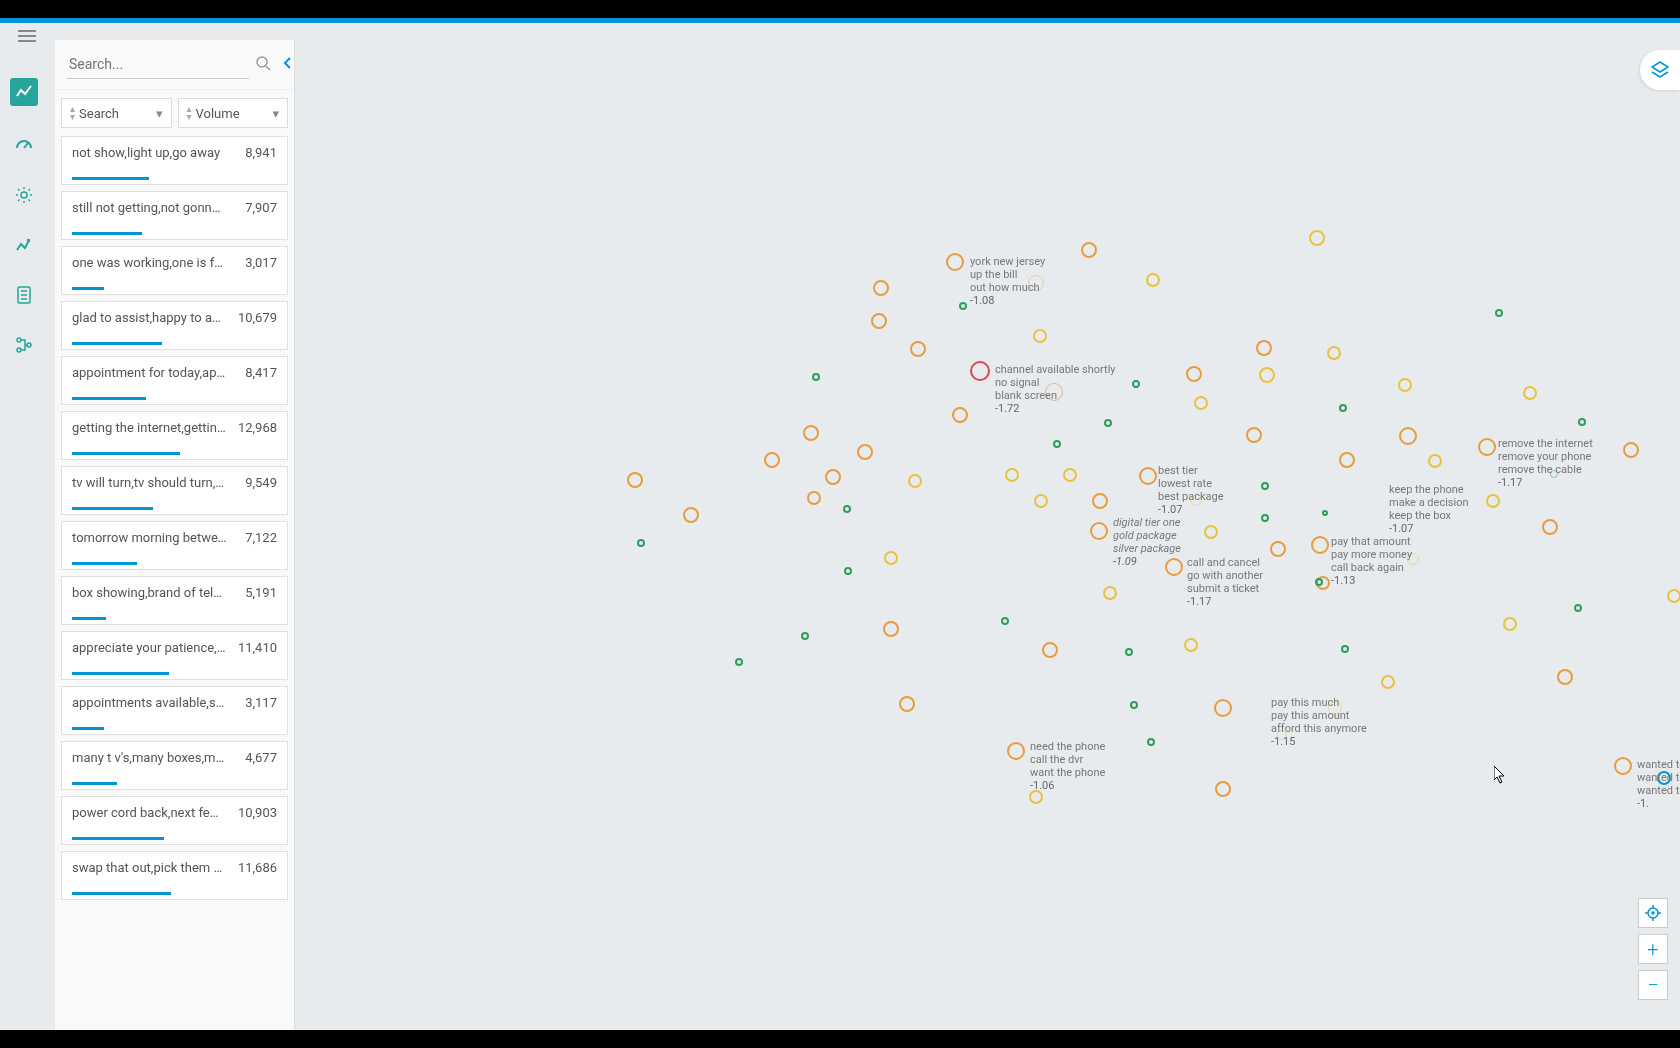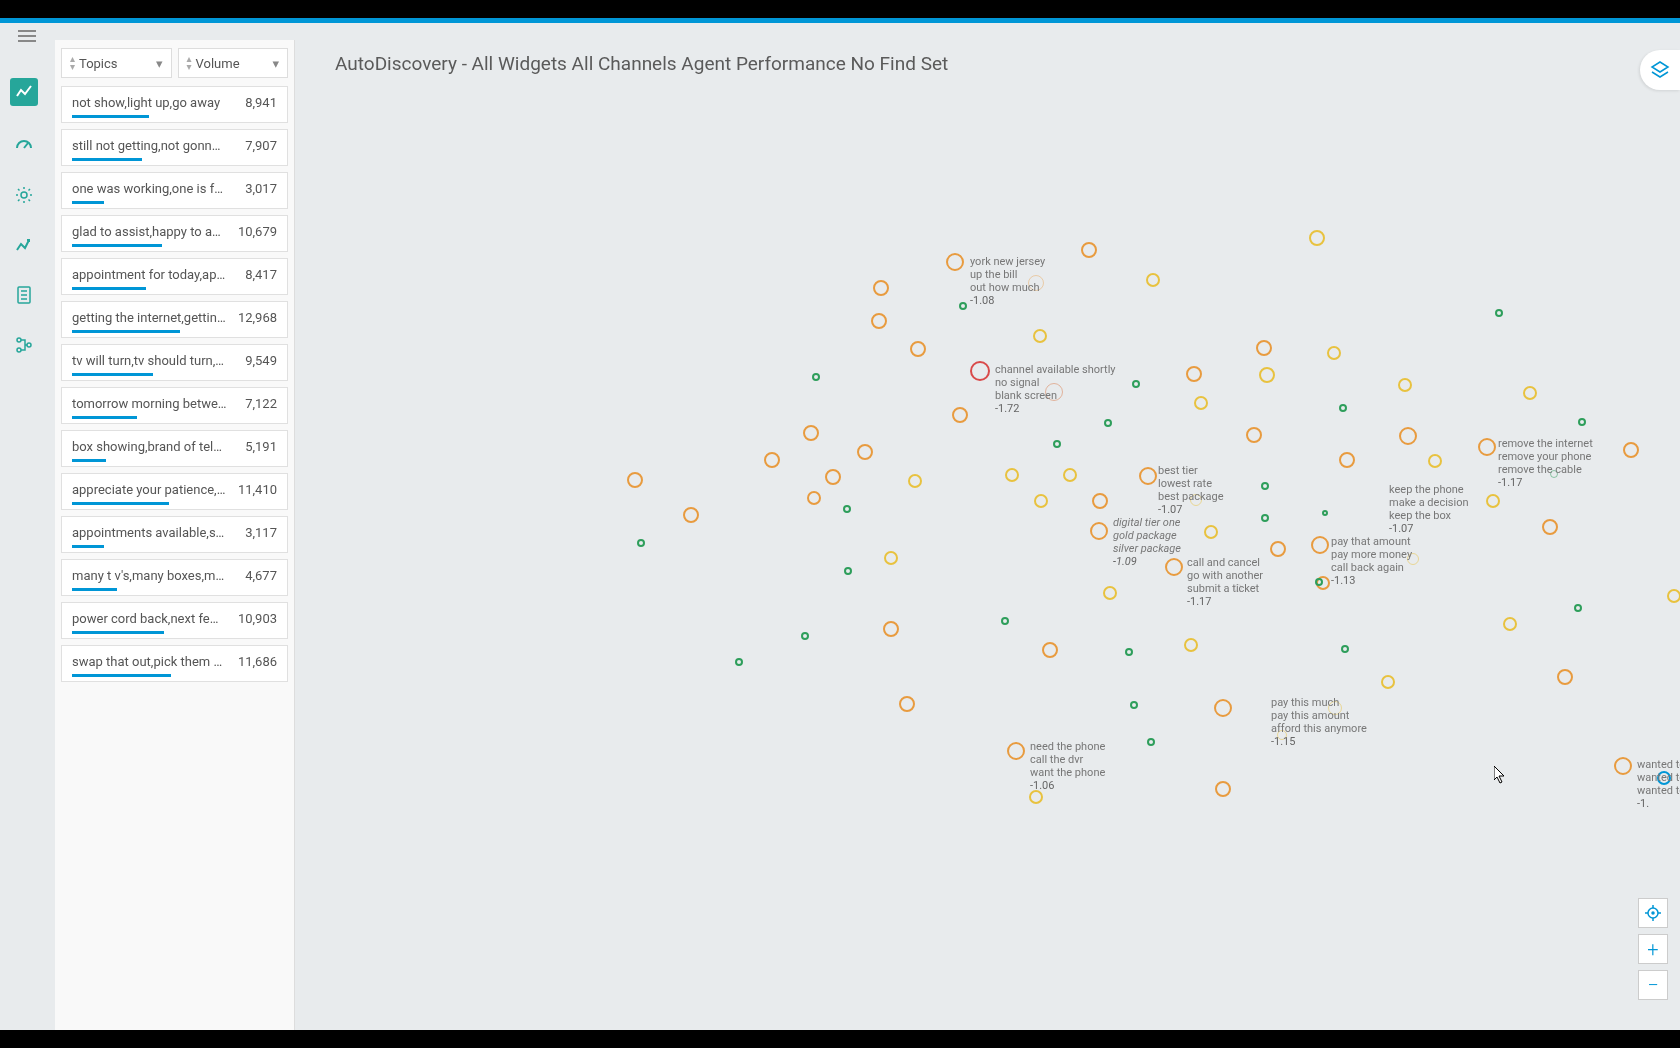--- a/index.html
+++ b/index.html
@@ -17,21 +17,21 @@
 .searchwrap { padding:10px 12px; display:flex; align-items:center; border-bottom:1px solid #eee; }
 .search { flex:1; border:none; border-bottom:1px solid #ccc; background:transparent; padding:6px 2px; font-size:14px; outline:none; color:#555; }
 .searchicon { color:#999; margin-left:6px; }
 .collapse { color:#0096D6; margin-left:10px; }
 .sorters { display:flex; padding:8px 6px; gap:6px; }
 .sorter { flex:1; display:flex; align-items:center; justify-content:space-between; border:1px solid #ddd; padding:6px 8px; font-size:13px; color:#555; background:#fff; cursor:pointer; }
 .sorter .ud { color:#aaa; font-size:10px; line-height:8px; margin-right:4px; display:flex; flex-direction:column;}
 .sorter .chev { color:#888; }
 .topics { flex:1; overflow-y:auto; padding:0 6px; }
 .topics::-webkit-scrollbar{width:8px;} .topics::-webkit-scrollbar-thumb{background:#bbb;border-radius:4px;}
-.topic { border:1px solid #e0e0e0; margin-bottom:6px; padding:8px 10px 12px; background:#fff; cursor:pointer; position:relative; }
+.topic { border:1px solid #e0e0e0; margin-bottom:6px; padding:8px 10px 24px; background:#fff; cursor:pointer; position:relative; }
 .topic-row { display:flex; justify-content:space-between; align-items:center; font-size:13px; color:#555; }
 .topic-label { white-space:nowrap; overflow:hidden; text-overflow:ellipsis; max-width:155px; }
 .topic-count { font-weight:400; color:#555; }
 .bar { position:absolute; bottom:4px; left:10px; height:3px; background:#0096D6; }
 .main { position:absolute; top:22px; left:295px; right:0; bottom:0; background:#E8EBED; }
 .title { position:absolute; top:12px; left:40px; font-size:19px; color:#5a5a5a; font-weight:400; }
 .layersbtn { position:absolute; top:10px; right:0; width:40px; height:40px; background:#fff; border-radius:20px 0 0 20px; display:flex; align-items:center; justify-content:center; color:#0096D6; box-shadow:-1px 1px 3px rgba(0,0,0,0.1); cursor:pointer;}
 .canvas { position:absolute; top:0; left:0; right:0; bottom:0; }
 .node { position:absolute; border-radius:50%; }
 .node-label { position:absolute; font-size:11px; color:#777; line-height:13px; white-space:nowrap; }
@@ -91,28 +91,42 @@
       <svg width="18" height="18" viewBox="0 0 18 18" fill="none" stroke="currentColor" stroke-width="1.5">
           <circle cx="4" cy="4" r="2"></circle>
           <circle cx="4" cy="14" r="2"></circle>
           <circle cx="14" cy="9" r="2"></circle>
           <path d="M6 4h4v5M6 14h4V9h2"></path>
         </svg>
     </div>
   </div>
 
   <div class="sidebar">
+    <div class="searchwrap">
+      <input class="search" placeholder="Search..." style="">
+      <span class="searchicon">
+        <svg width="16" height="16" viewBox="0 0 16 16" fill="none" stroke="currentColor" stroke-width="1.5">
+            <circle cx="7" cy="7" r="5"></circle>
+            <line x1="11" y1="11" x2="15" y2="15"></line>
+          </svg>
+      </span>
+      <span class="collapse">
+        <svg width="14" height="14" viewBox="0 0 14 14" fill="none" stroke="currentColor" stroke-width="2">
+            <polyline points="9,2 4,7 9,12"></polyline>
+          </svg>
+      </span>
+    </div>
     <div class="sorters">
       <div class="sorter">
         <span style="display:flex;align-items:center;">
             <span class="ud">
               <span>▴</span>
               <span>▾</span>
             </span>
-            <span>Topics</span>
+            <span>Search</span>
           </span>
         <span class="chev">▾</span>
       </div>
       <div class="sorter">
         <span style="display:flex;align-items:center;">
             <span class="ud">
               <span>▴</span>
               <span>▾</span>
             </span>
             <span>Volume</span>
@@ -216,21 +230,20 @@
           <div class="topic-row">
             <span class="topic-label">swap that out,pick them u...</span>
             <span class="topic-count">11,686</span>
           </div>
           <div class="bar" style="width:44%"></div>
         </div>
       </div>
   </div>
 
   <div class="main">
-    <div class="title">AutoDiscovery - All Widgets All Channels Agent Performance No Find Set</div>
     <div class="layersbtn">
       <svg width="20" height="20" viewBox="0 0 20 20" fill="none" stroke="currentColor" stroke-width="1.5">
           <polygon points="10,2 18,7 10,12 2,7"></polygon>
           <polyline points="2,12 10,17 18,12"></polyline>
         </svg>
     </div>
     <div class="canvas" id="canvas">
         <div class="node" style="left: 651px; top: 213px; width: 18px; height: 18px; border: 2px solid rgb(232, 155, 63);"></div>
         <div class="node" style="left: 578px; top: 240px; width: 16px; height: 16px; border: 2px solid rgb(232, 155, 63);"></div>
         <div class="node" style="left: 786px; top: 202px; width: 16px; height: 16px; border: 2px solid rgb(232, 155, 63);"></div>

